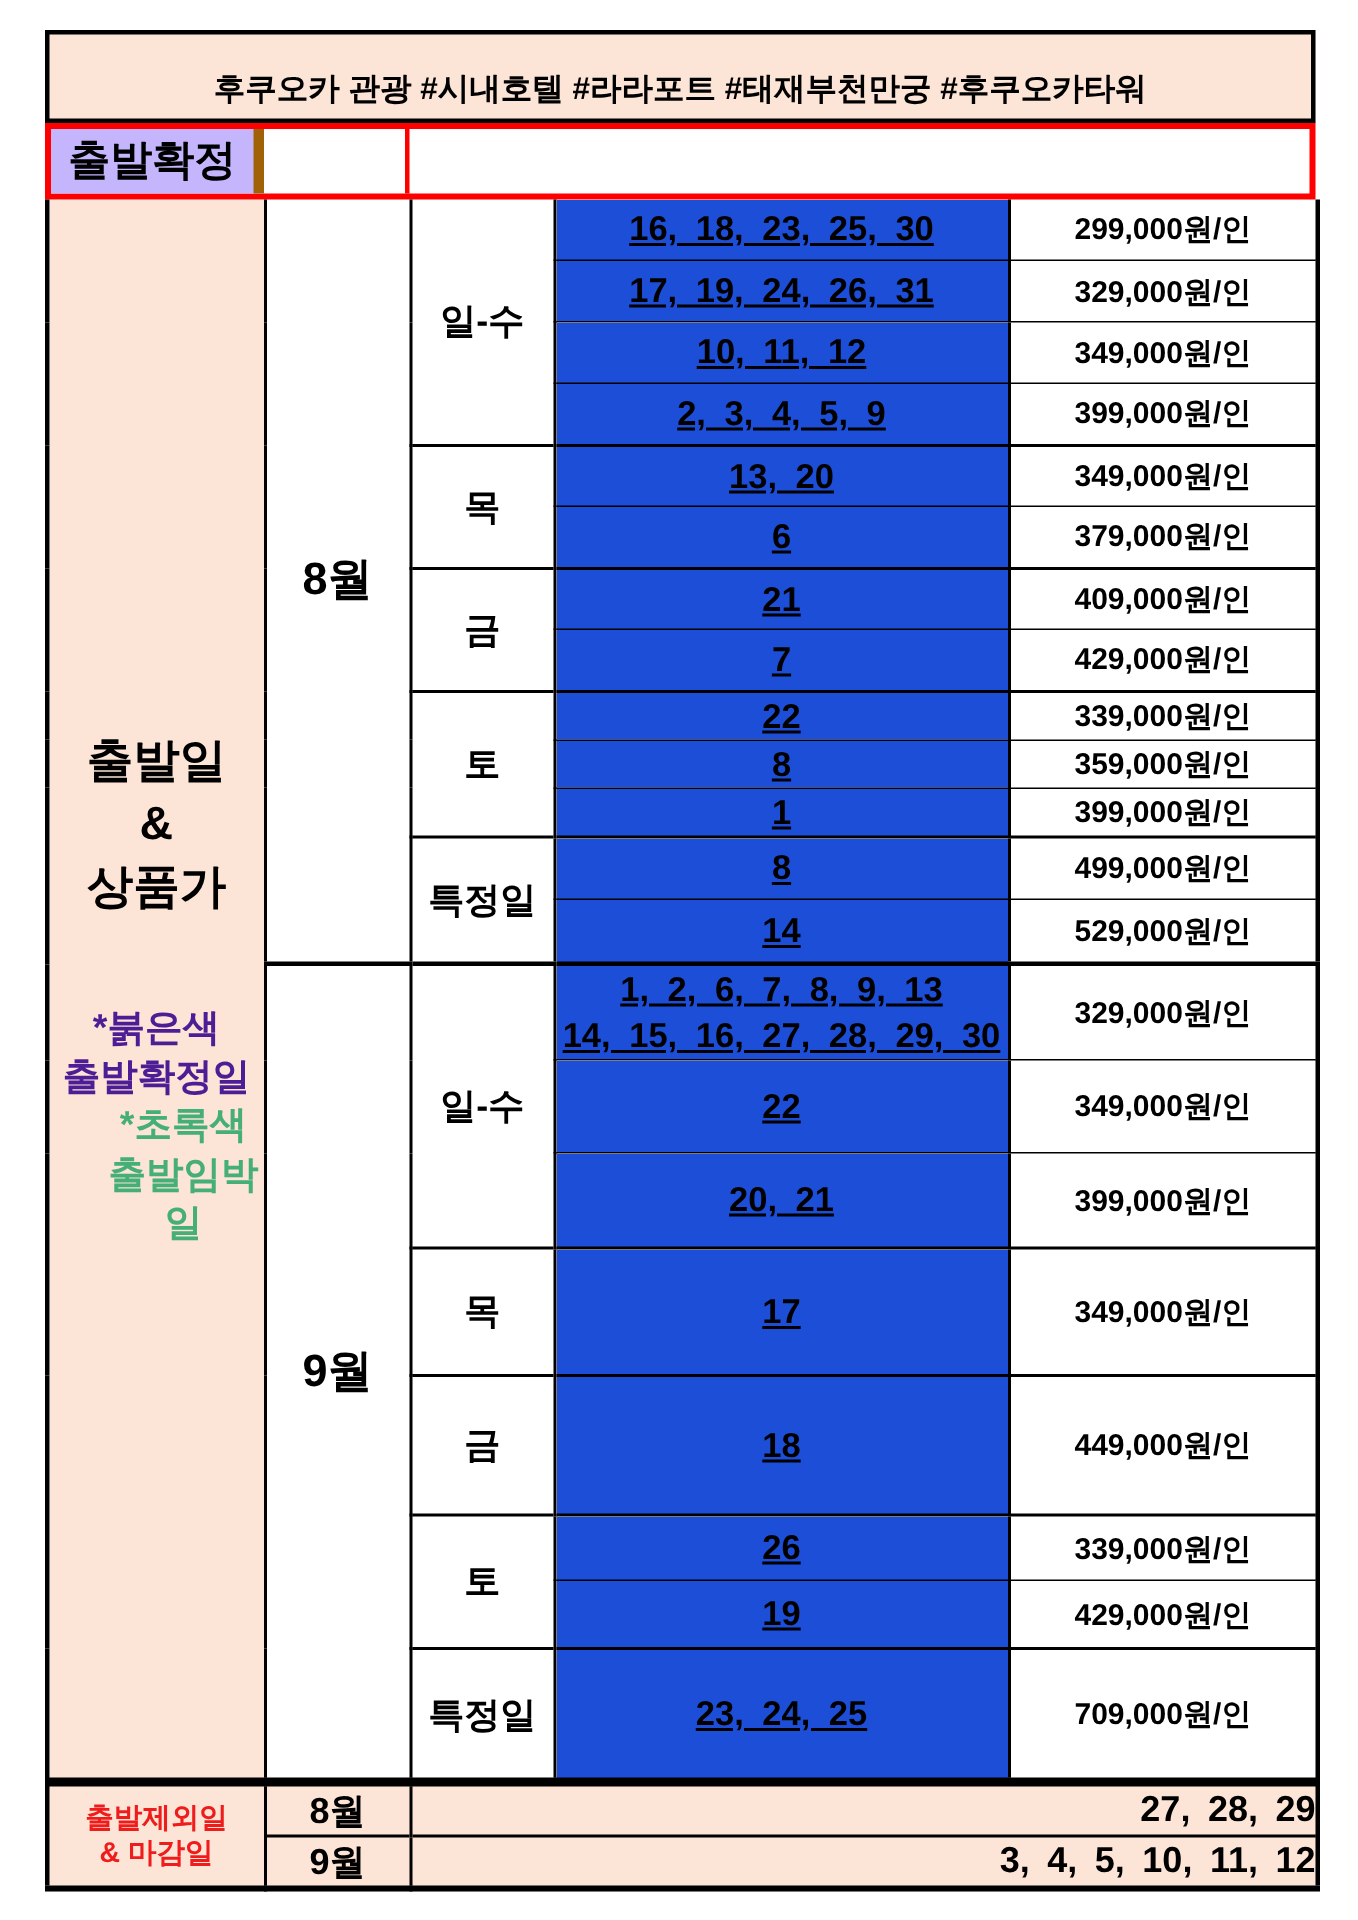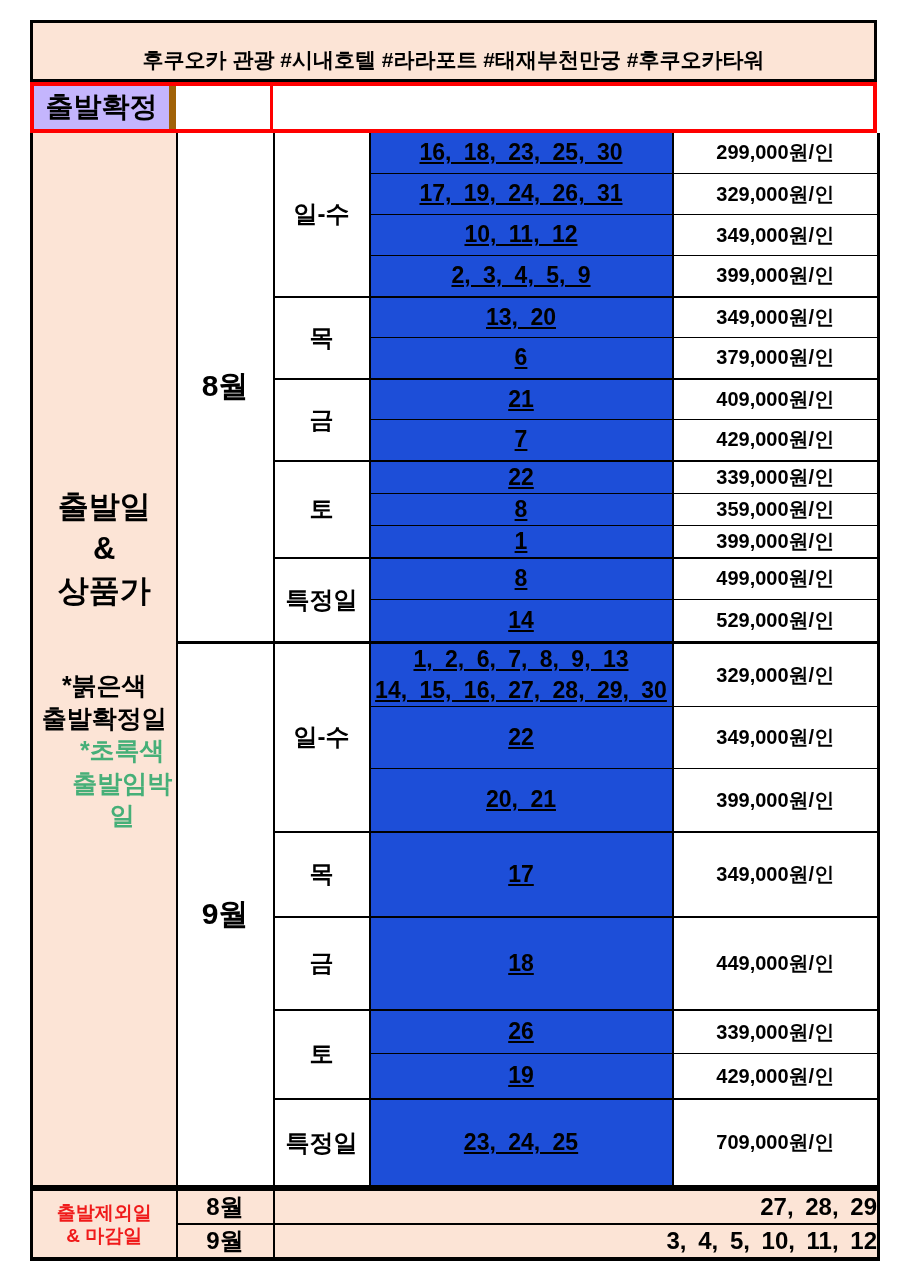--- a/index.html
+++ b/index.html
@@ -44,21 +44,21 @@
   td.month { font-size:30px; background:#fff; }
   td.day   { font-size:24px; background:#fff;margin-left:48px; }
   td.dates { font-size:23px; background:#1d4ed8; word-spacing:6px; white-space:pre-line; line-height:1.35;text-decoration:underline; }
   td.price { font-size:20px; background:#fff; }
 
   .h26{height:26px} .h41{height:41px} .h42{height:42px} .h43{height:43px}
   .h44{height:44px} .h45{height:45px} .h62{height:62px} .h63{height:63px}
   .h85{height:85px} .h88{height:88px} .h93{height:93px}
 
   .sb-title { font-size:31px; line-height:1.35; white-space:pre-line; margin-bottom:58px; }
-  .sb-red   { color:#000000; font-size:25px; line-height:1.3; white-space:pre-line; }
+  .sb-red   { color:#4c1d95; font-size:25px; line-height:1.3; white-space:pre-line; }
   .sb-green { color:#46AF78; font-size:25px; line-height:1.3; white-space:pre-line;padding-left:36px; }
 
   
   table.excl {
     border-collapse:collapse; table-layout:fixed; width:847px;
     border:3px solid #000; border-bottom-width:4px; background:#FCE4D6;
   }
   table.excl td {
     border:1px solid #000; border-left-width:2px; border-right-width:2px;
     vertical-align:middle; padding:0;

